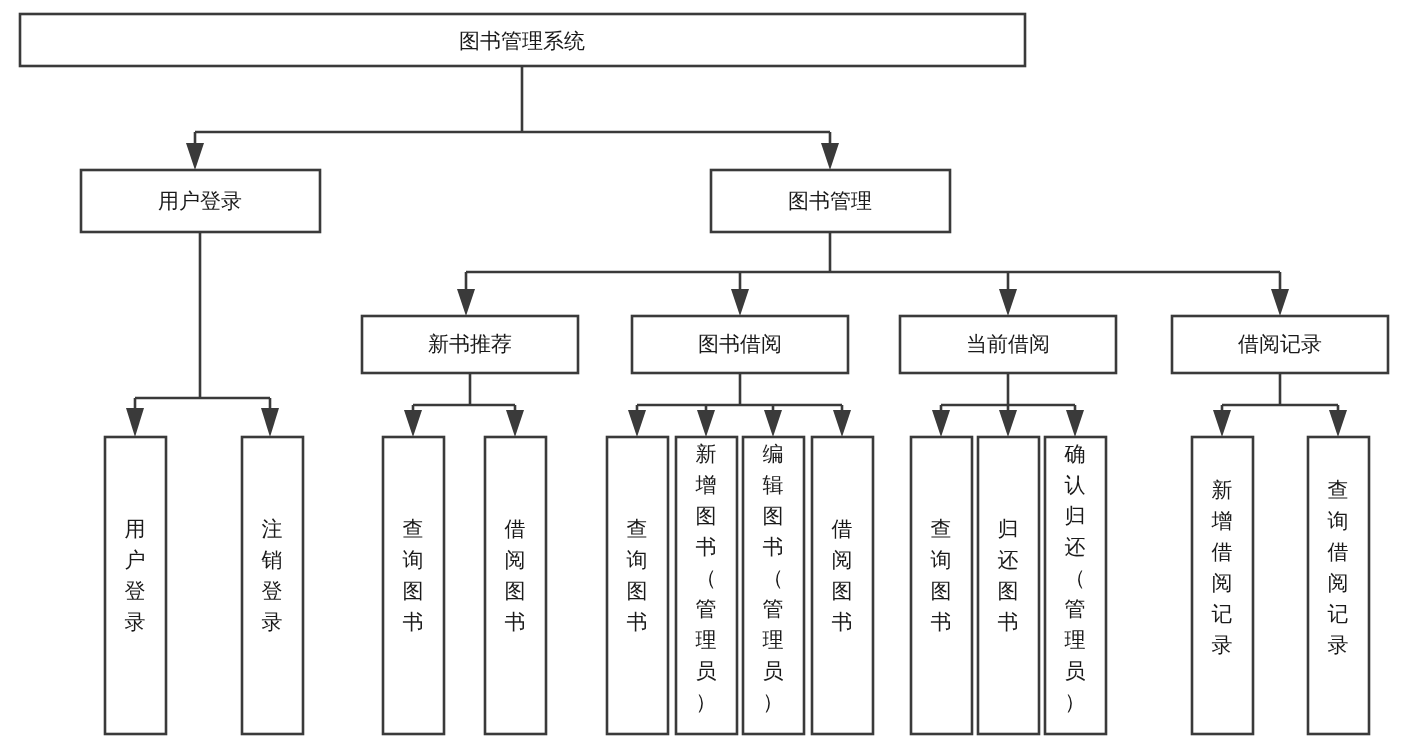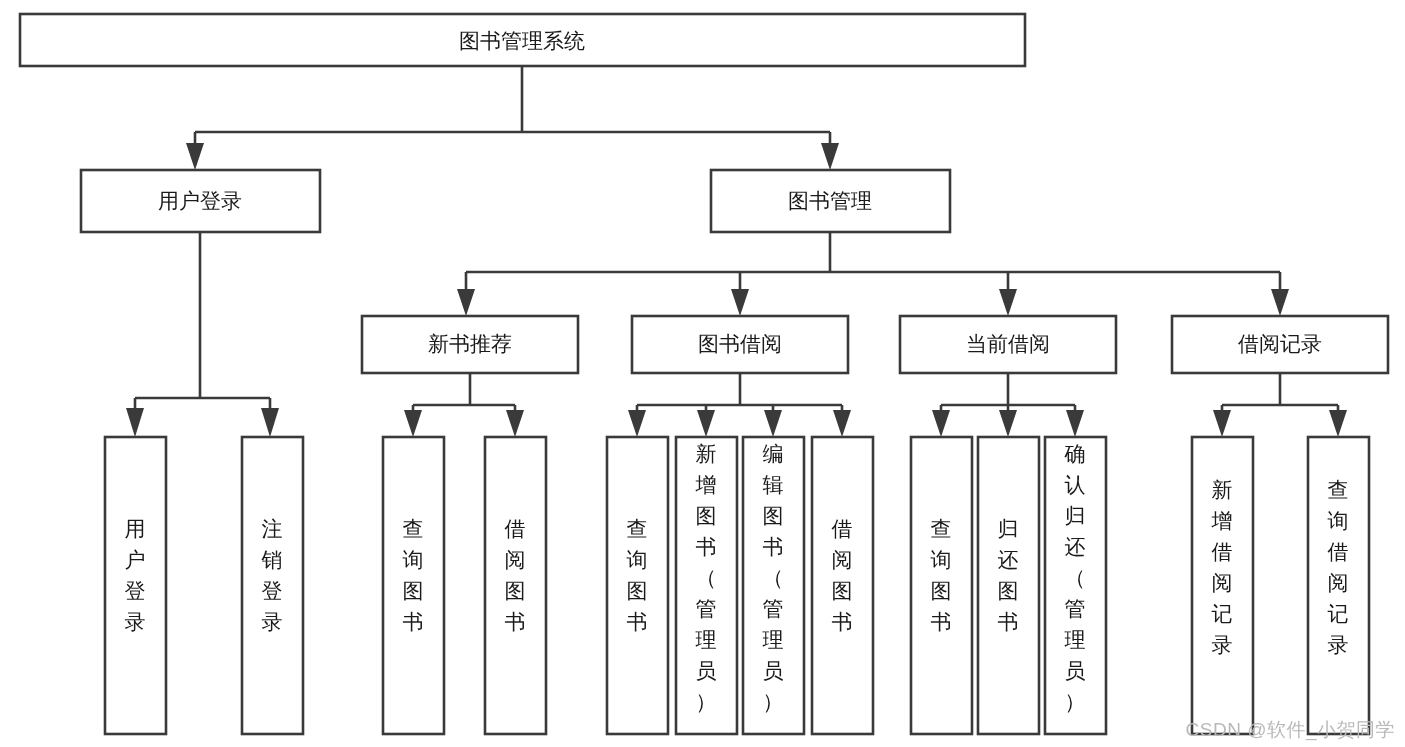--- a/index.html
+++ b/index.html
@@ -230,14 +230,13 @@
       <text class="leaf-label" x="1222" y="497"><tspan x="1222" y="497">新</tspan><tspan x="1222" y="528">增</tspan><tspan x="1222" y="559">借</tspan><tspan x="1222" y="590">阅</tspan><tspan x="1222" y="621">记</tspan><tspan x="1222" y="652">录</tspan></text>
     </g>
 
     <g>
       <rect class="node-rect" x="1308" y="437" width="61" height="297"></rect>
       <text class="leaf-label" x="1338" y="497"><tspan x="1338" y="497">查</tspan><tspan x="1338" y="528">询</tspan><tspan x="1338" y="559">借</tspan><tspan x="1338" y="590">阅</tspan><tspan x="1338" y="621">记</tspan><tspan x="1338" y="652">录</tspan></text>
     </g>
 
   </svg>
 
-  <div class="watermark-text">CSDN @软件_小贺同学</div>
 </div>
 
 </body></html>

